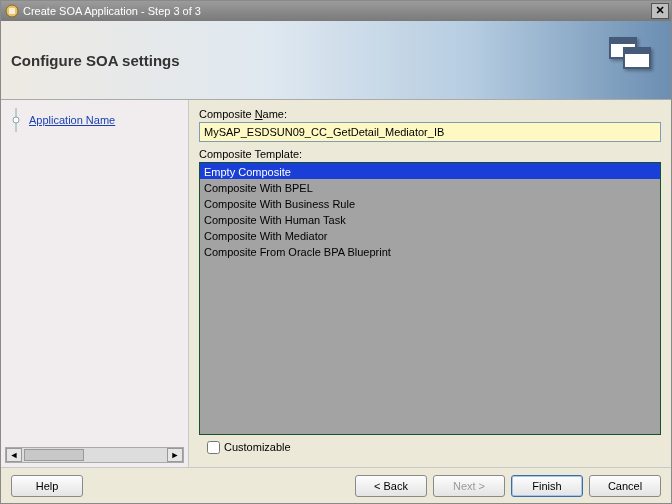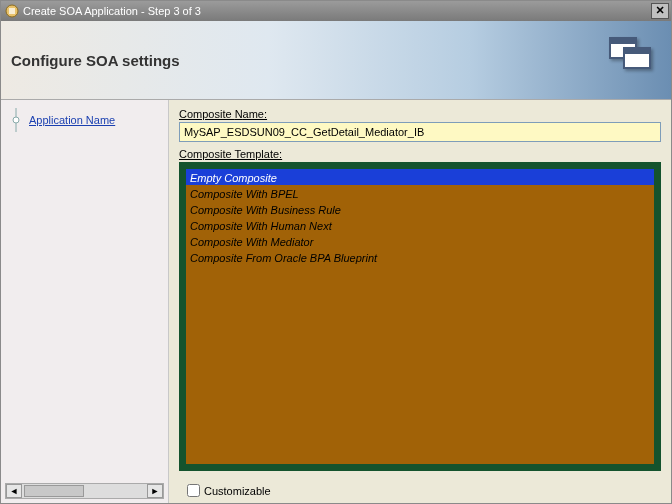--- a/index.html
+++ b/index.html
@@ -10,39 +10,39 @@
 .titlebar .spacer { flex: 1; }
 .titlebar .close { width: 18px; height: 16px; background: #c0c0c0; border: 1px solid #555; color: #000; font-weight: bold; text-align: center; margin-right: 2px; cursor: pointer; font-size: 11px; line-height: 13px; }
 .header { height: 79px; background: linear-gradient(to right, #eeeae3 0%, #dfe8f0 40%, #b6cde1 70%, #6b8eb2 100%); display: flex; align-items: center; padding-left: 10px; border-bottom: 1px solid #aaa; position: relative; }
 .header h1 { font-size: 15px; font-weight: bold; color: #333; }
 .header .headicon { position: absolute; right: 18px; top: 10px; width: 44px; height: 40px; }
 .headicon .win { position: absolute; width: 28px; height: 22px; background: #fff; border: 2px solid #465a7a; box-shadow: 2px 2px 3px rgba(0,0,0,0.3); }
 .headicon .w1 { left: 0; top: 6px; }
 .headicon .w2 { left: 14px; top: 16px; }
 .headicon .win .tb { height: 5px; background: #465a7a; }
 .body { flex: 1; display: flex; overflow: hidden; }
-.sidebar { width: 168px; background: #f1edee; padding: 8px 4px 4px 4px; display: flex; flex-direction: column; border-right: 1px solid #c8c8c8; }
+.sidebar { width: 188px; background: #f1edee; padding: 8px 4px 4px 4px; display: flex; flex-direction: column; border-right: 1px solid #c8c8c8; }
 .side-items { flex: 1; overflow: hidden; }
 .side-item { display: flex; align-items: center; height: 24px; padding-left: 4px; }
 .side-item .bullet { width: 14px; height: 14px; margin-right: 6px; display: inline-flex; align-items: center; justify-content: center; }
 .bullet svg { display: block; }
 .side-item a { color: #1a3fb0; text-decoration: underline; cursor: pointer; }
 .side-item.active span.label { color: #1a3fb0; font-weight: bold; text-decoration: none; }
 .side-scroll { height: 16px; background: #ddd; border: 1px solid #aaa; display: flex; align-items: center; }
 .side-scroll .thumb { height: 12px; width: 60px; background: #c8c8c8; border: 1px solid #999; margin-left: 2px; }
 .side-scroll .arrow { width: 16px; height: 14px; border: 1px solid #999; background: #e6e6e6; text-align: center; font-size: 9px; line-height: 12px; }
 .side-scroll .sp { flex: 1; }
 .main { flex: 1; padding: 8px 10px 6px 10px; display: flex; flex-direction: column; background: #ece9d8; }
-.main .lbl { margin-bottom: 2px; text-decoration: underline; }
+.main .lbl { margin-bottom: 2px; }
 .main .underline-n { text-decoration: underline; }
 .main input.text { width: 100%; height: 20px; border: 1px solid #7e9db9; padding: 2px 4px; font-family: inherit; font-size: 11px; background: #fef9c3; margin-bottom: 6px; }
-.listbox { flex: 1; border: 7px solid #14532d; background: #a16207; overflow: auto; margin-bottom: 6px; font-style: italic; }
+.listbox { flex: 1; border: 1px solid #14532d; background: #a3a3a3; overflow: auto; margin-bottom: 6px; }
 .listbox .opt { padding: 2px 4px; height: 16px; line-height: 14px; cursor: pointer; white-space: nowrap; }
 .listbox .opt.selected { background: #1a3fd8; color: #fff; }
-.chkrow { display: flex; align-items: flex-end; height: 20px; padding-left: 8px; }
+.chkrow { display: flex; align-items: flex-start; height: 20px; padding-left: 8px; }
 .chkrow input { margin-right: 4px; }
 .footer { height: 36px; border-top: 1px solid #c8c8c8; display: flex; align-items: center; padding: 0 10px; background: #ece9d8; }
 .footer .sp { flex: 1; }
 button.btn { height: 22px; min-width: 72px; background: linear-gradient(to bottom, #fdfdfd, #e4e4e4); border: 1px solid #8a8a8a; border-radius: 3px; font-family: inherit; font-size: 11px; cursor: pointer; margin-left: 6px; padding: 0 6px; }
 button.btn.default { border: 1px solid #3a6ea5; box-shadow: 0 0 0 1px #a8c6e8 inset; }
 button.btn:disabled { color: #9a9a9a; cursor: default; }
 button.help { margin-left: 0; }
 </style>
 </head>
 <body>
@@ -96,24 +96,32 @@
     <div class="main">
       <div class="lbl">
         <span>Composite </span><span class="underline-n">N</span><span>ame:</span>
       </div>
       <input class="text" type="text" value="MySAP_ESDSUN09_CC_GetDetail_Mediator_IB" style="">
       <div class="lbl">Composite Template:</div>
       <div class="listbox" id="templates">
           <div class="opt selected">Empty Composite</div>
           <div class="opt">Composite With BPEL</div>
           <div class="opt">Composite With Business Rule</div>
-          <div class="opt">Composite With Human Next</div>
+          <div class="opt">Composite With Human Task</div>
           <div class="opt">Composite With Mediator</div>
           <div class="opt">Composite From Oracle BPA Blueprint</div>
         </div>
       <div class="chkrow">
         <input type="checkbox" id="cust" style="">
         <label for="cust">Customizable</label>
       </div>
     </div>
   </div>
 
+  <div class="footer">
+    <button class="btn help">Help</button>
+    <span class="sp"></span>
+    <button class="btn">&lt; Back</button>
+    <button class="btn" disabled="">Next &gt;</button>
+    <button class="btn default">Finish</button>
+    <button class="btn">Cancel</button>
+  </div>
 </div>
 
 </body></html>

